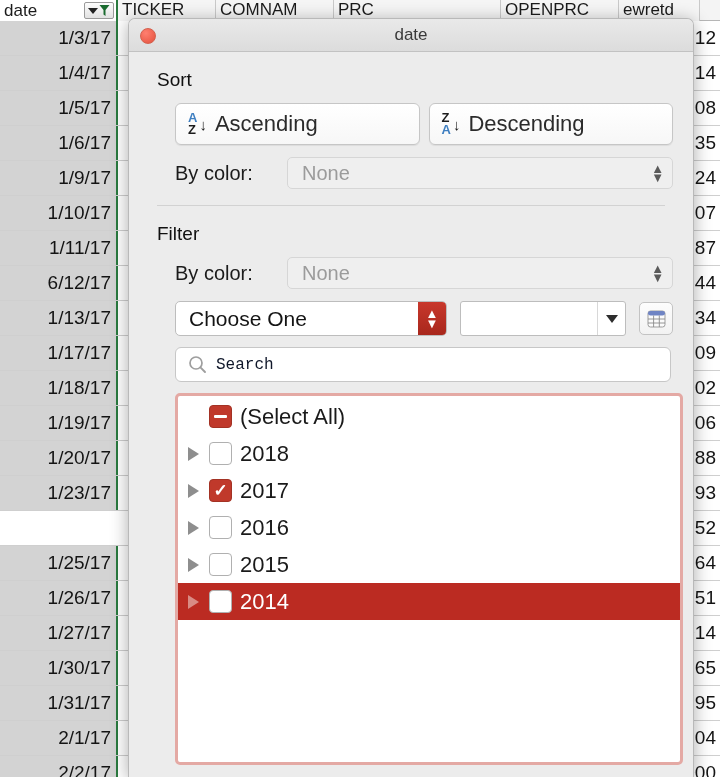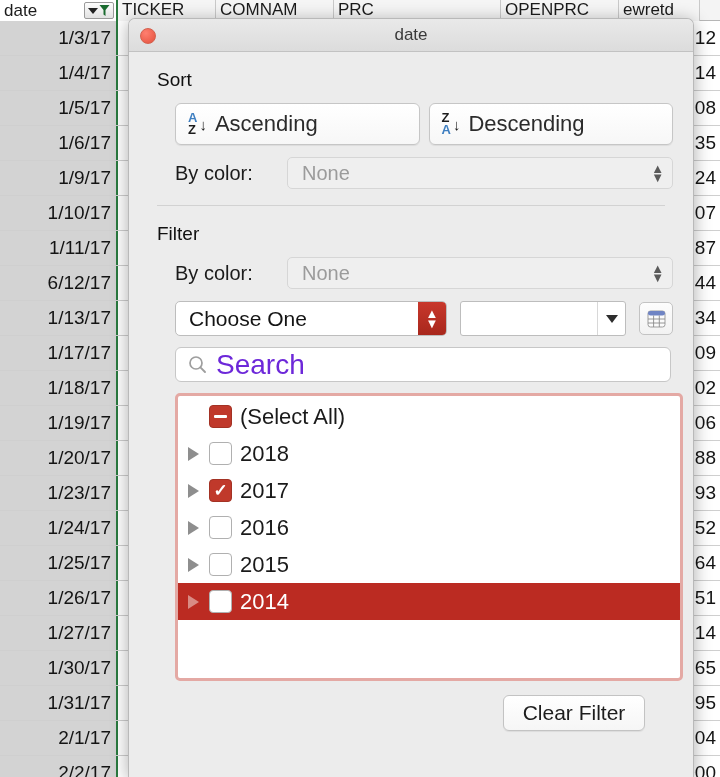--- a/index.html
+++ b/index.html
@@ -225,25 +225,25 @@
   .search-field {
     margin: 11px 0 0 26px;
     width: 496px; height: 35px;
     background: #fff;
     border: 1px solid #c7c7c7;
     border-radius: 6px;
     display: flex; align-items: center;
     padding-left: 12px;
     gap: 9px;
   }
-  .search-ph { font-size: 28px; color: #6d28d9; }
+  .search-ph { font-size: 16px; color: #0f172a; font-family: Liberation Mono, monospace; }
 
   .listbox {
     margin: 11px 0 0 26px;
-    width: 508px; height: 288px;
+    width: 508px; height: 372px;
     background: #fff;
     border: 3px solid #e4a9a4;
     border-radius: 5px;
     padding: 2px 0 16px 0;
     overflow: hidden;
   }
   .lrow {
     height: 37px;
     display: flex; align-items: center;
     padding-left: 10px;
@@ -380,21 +380,20 @@
         </div>
         <div class="srow">
           <div class="datecell">1/20/17</div>
           <div class="restcell">888</div>
         </div>
         <div class="srow">
           <div class="datecell">1/23/17</div>
           <div class="restcell">193</div>
         </div>
         <div class="srow">
-          <div class="datecell">1/24/17</div>
           <div class="restcell">952</div>
         </div>
         <div class="srow">
           <div class="datecell">1/25/17</div>
           <div class="restcell">764</div>
         </div>
         <div class="srow">
           <div class="datecell">1/26/17</div>
           <div class="restcell">251</div>
         </div>

